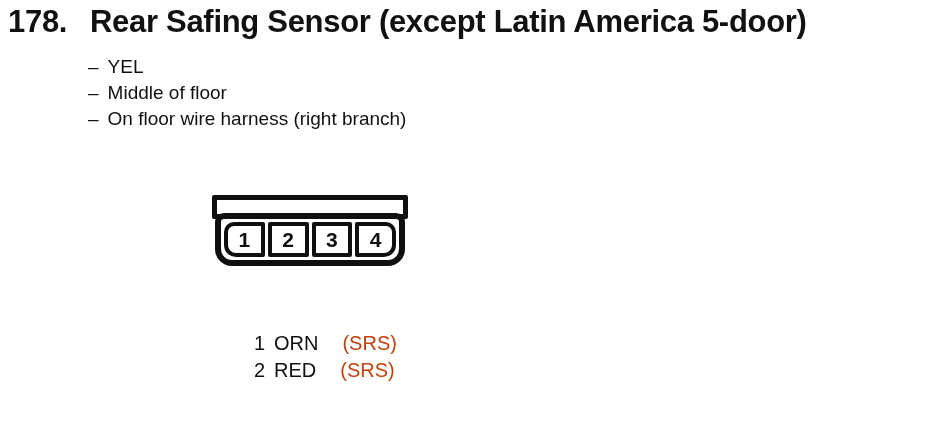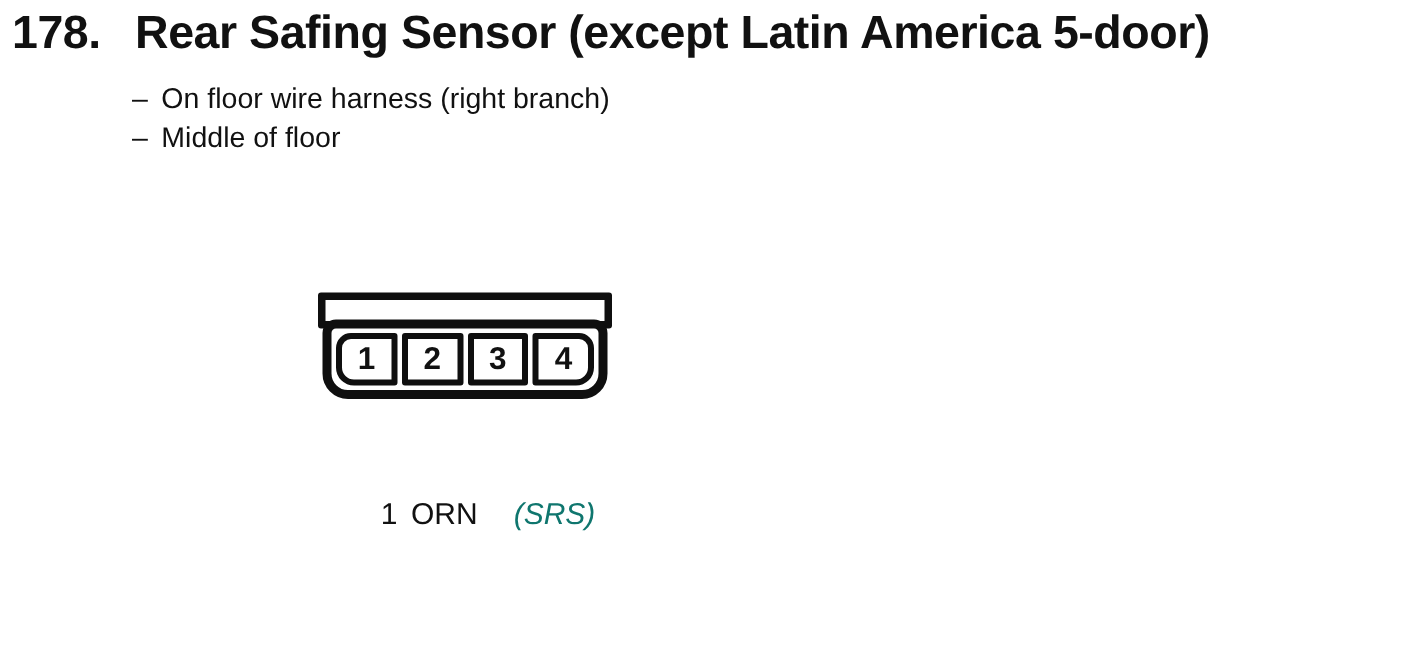--- a/index.html
+++ b/index.html
@@ -96,42 +96,44 @@
   }
   .pin-row { white-space: nowrap; }
   .pin-num {
     display: inline-block;
     width: 15px;
     text-align: right;
     margin-right: 9px;
   }
   .pin-color { margin-right: 24px; }
   .pin-circuit {
-    color: #0f766e;
+    color: #c2410c;
     text-decoration: none;
     cursor: pointer;
-    font-style: italic;
   }
 </style>
 </head>
 <body>
 
 <div class="page">
 
   <h1 class="title">
     <span class="title-num">178.</span>
     <span class="title-text">Rear Safing Sensor (except Latin America 5-door)</span>
   </h1>
 
   <div class="notes">
     <div class="note">
-      <span class="note-dash">–</span><span>On floor wire harness (right branch)</span>
+      <span class="note-dash">–</span><span>YEL</span>
     </div>
     <div class="note">
       <span class="note-dash">–</span><span>Middle of floor</span>
+    </div>
+    <div class="note">
+      <span class="note-dash">–</span><span>On floor wire harness (right branch)</span>
     </div>
   </div>
 
   <div class="connector">
     <div class="conn-tab"></div>
     <div class="conn-body">
       <div class="pin-cell first">
         <span>1</span>
       </div>
       <div class="pin-cell">
@@ -143,15 +145,18 @@
       <div class="pin-cell last">
         <span>4</span>
       </div>
     </div>
   </div>
 
   <div class="pinlist">
     <div class="pin-row">
       <span class="pin-num">1</span><span class="pin-color">ORN</span><span class="pin-circuit">(SRS)</span>
     </div>
+    <div class="pin-row">
+      <span class="pin-num">2</span><span class="pin-color">RED</span><span class="pin-circuit">(SRS)</span>
+    </div>
   </div>
 
 </div>
 
 </body></html>

